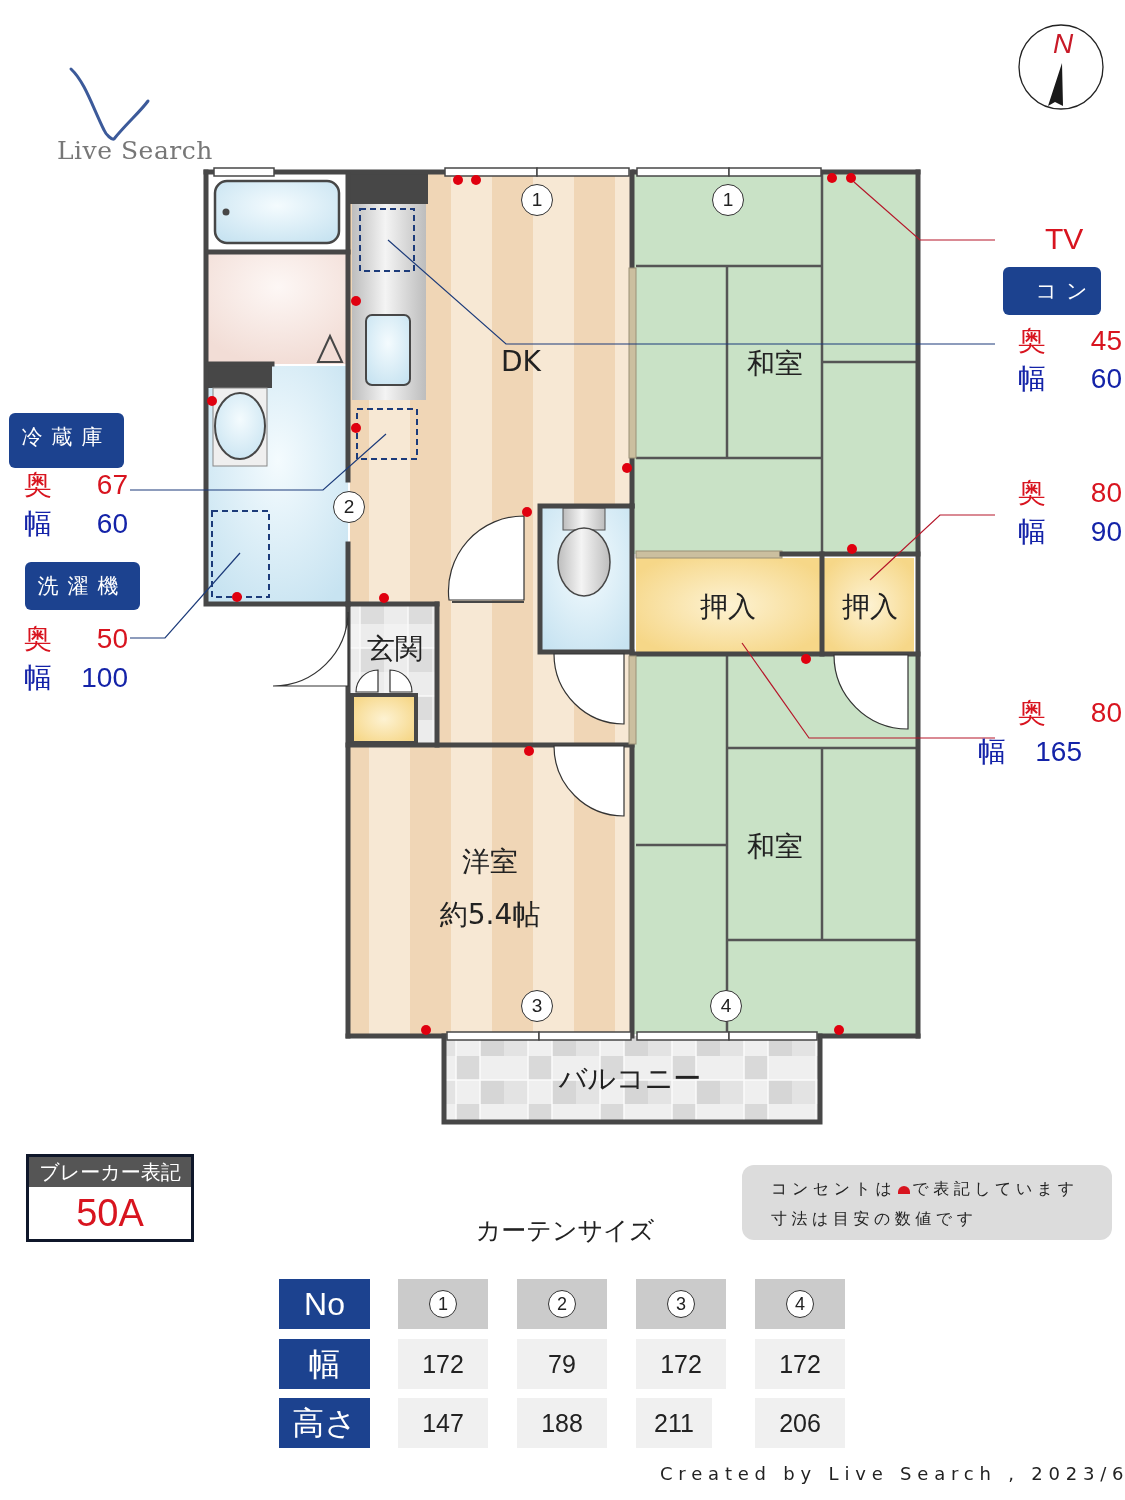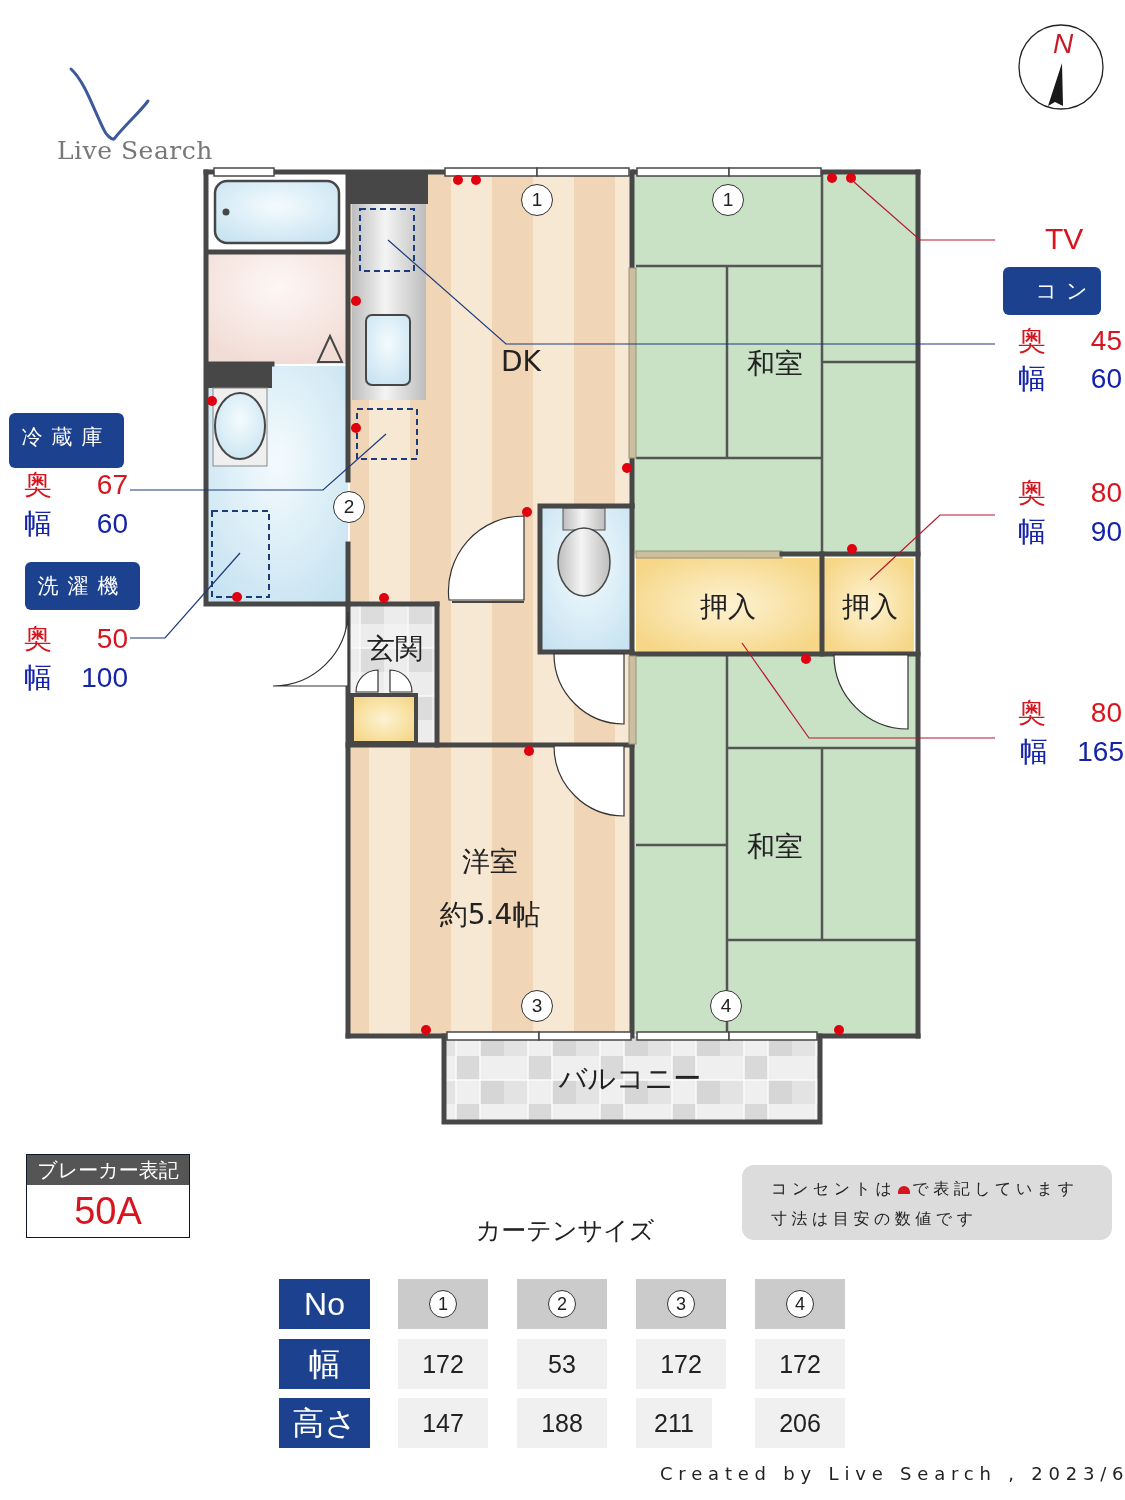--- a/index.html
+++ b/index.html
@@ -13,21 +13,21 @@
           background: #fff; font-size: 19px; line-height: 30px; text-align: center; color: #222;
           font-family: "Liberation Sans", sans-serif; box-sizing: content-box; }
   .navy-tag { background: #1c428f; color: #fff; border-radius: 6px; font-size: 21px;
               letter-spacing: 9px; text-align: center; box-sizing: border-box; }
   .dim { font-size: 28px; line-height: 38px; font-family: "Liberation Sans", sans-serif; white-space: nowrap; }
   .dim .k { display: inline-block; width: 44px; }
   .dim .v { display: inline-block; width: 60px; text-align: right; }
   .red { color: #d8141f; }
   .blue { color: #1423a8; }
   .tv { font-size: 30px; color: #d8141f; font-family: "Liberation Sans", sans-serif; }
-  .breaker { border: 1px solid #0f172a; background: #fff; }
+  .breaker { border: 3px solid #0f172a; background: #fff; }
   .breaker-head { background: #555; color: #fff; font-size: 20px; text-align: center; height: 30px; line-height: 30px; }
   .breaker-val { color: #d8141f; font-size: 38px; text-align: center; height: 52px; line-height: 52px; font-family: "Liberation Sans", sans-serif; }
   .note { background: #dcdcdc; border-radius: 12px; }
   .note-line { font-size: 16px; letter-spacing: 4.5px; color: #222; white-space: nowrap; }
   .note-dot { display: inline-block; width: 12px; height: 8px; background: #d8141f; border-radius: 6px 6px 0 0; vertical-align: middle; margin: 0 2px; }
   .curtain-title { font-size: 25px; color: #222; text-align: center; }
   .tbl-head { background: #1c428f; color: #fff; font-size: 32px; text-align: center; line-height: 50px; height: 50px; font-family: "Liberation Sans", sans-serif; }
   .tbl-num { background: #cbcbcb; text-align: center; height: 50px; display: flex; align-items: center; justify-content: center; }
   .tbl-num .circ { position: static; width: 26px; height: 26px; line-height: 26px; font-size: 18px; background: #fff; }
   .tbl-cell { background: #f0f0f0; color: #222; font-size: 25px; text-align: center; height: 50px; line-height: 50px; font-family: "Liberation Sans", sans-serif; }
@@ -280,21 +280,21 @@
 <div class="abs dim" style="left:1018px; top:474px;">
   <span class="k red">奥</span><span class="v red">80</span>
 </div>
 <div class="abs dim" style="left:1018px; top:513px;">
   <span class="k blue">幅</span><span class="v blue">90</span>
 </div>
 
 <div class="abs dim" style="left:1018px; top:694px;">
   <span class="k red">奥</span><span class="v red">80</span>
 </div>
-<div class="abs dim" style="left:1020px; top:733px;">
+<div class="abs dim" style="left:978px; top:733px;">
   <span class="k blue">幅</span><span class="v blue">165</span>
 </div>
 
 <div class="abs breaker" style="left:26px; top:1154px; width:162px;">
   <div class="breaker-head">ブレーカー表記</div>
   <div class="breaker-val">50A</div>
 </div>
 
 <div class="abs note" style="left:742px; top:1165px; width:370px; height:75px;">
   <div class="note-line" style="position:absolute; left:29px; top:14px;">
@@ -316,21 +316,21 @@
     </div>
   <div class="abs tbl-num" style="left:357px; top:0; width:90px;">
       <span class="circ">3</span>
     </div>
   <div class="abs tbl-num" style="left:476px; top:0; width:90px;">
       <span class="circ">4</span>
     </div>
 
   <div class="abs tbl-head" style="left:0; top:60px; width:91px;">幅</div>
   <div class="abs tbl-cell" style="left:119px; top:60px; width:90px;">172</div>
-  <div class="abs tbl-cell" style="left:238px; top:60px; width:90px;">53</div>
+  <div class="abs tbl-cell" style="left:238px; top:60px; width:90px;">79</div>
   <div class="abs tbl-cell" style="left:357px; top:60px; width:90px;">172</div>
   <div class="abs tbl-cell" style="left:476px; top:60px; width:90px;">172</div>
 
   <div class="abs tbl-head" style="left:0; top:119px; width:91px;">高さ</div>
   <div class="abs tbl-cell" style="left:119px; top:119px; width:90px;">147</div>
   <div class="abs tbl-cell" style="left:238px; top:119px; width:90px;">188</div>
   <div class="abs tbl-cell" style="left:357px; top:119px; width:76px;">211</div>
   <div class="abs tbl-cell" style="left:476px; top:119px; width:90px;">206</div>
 </div>
 

